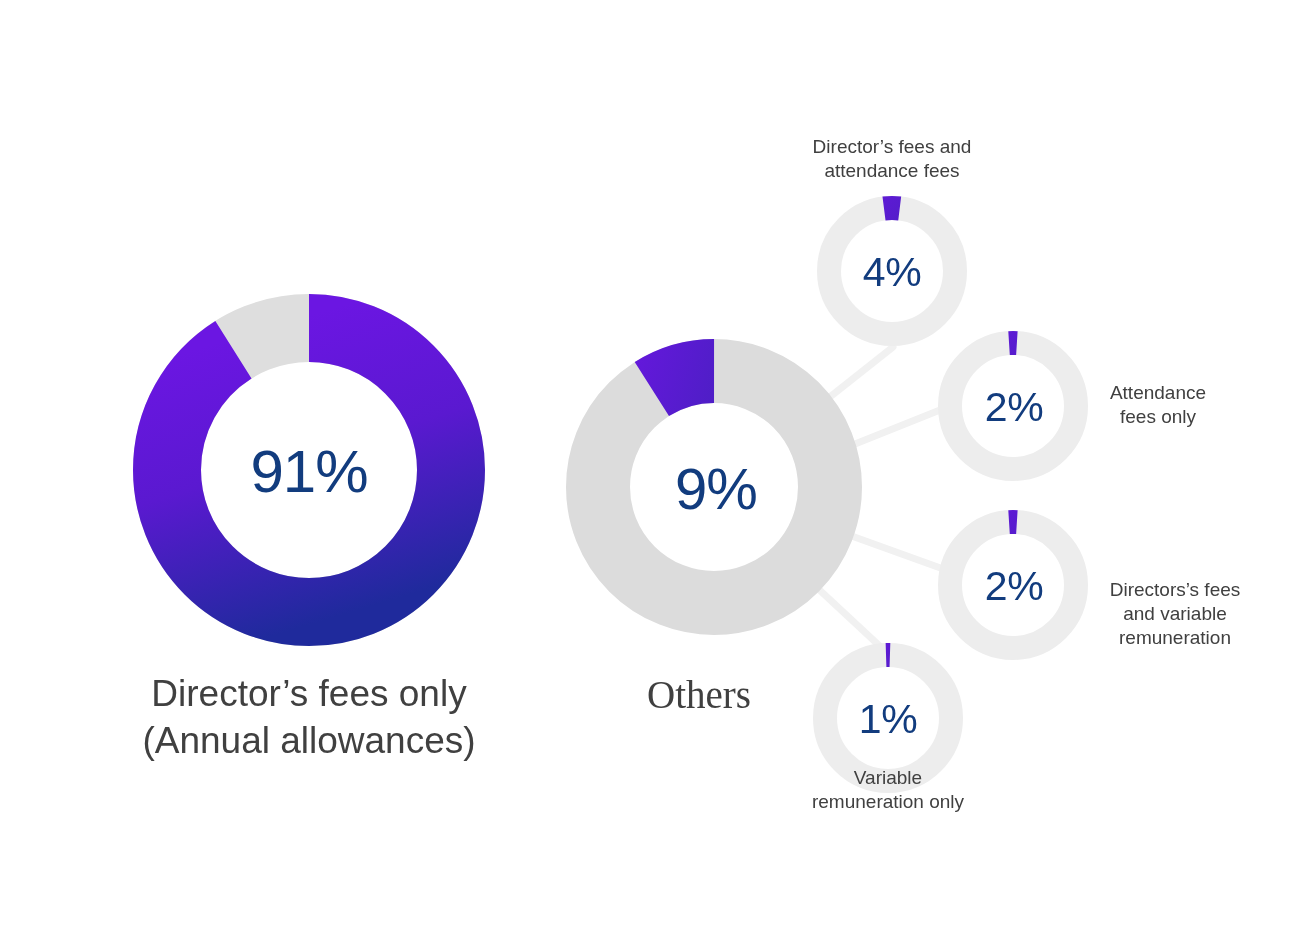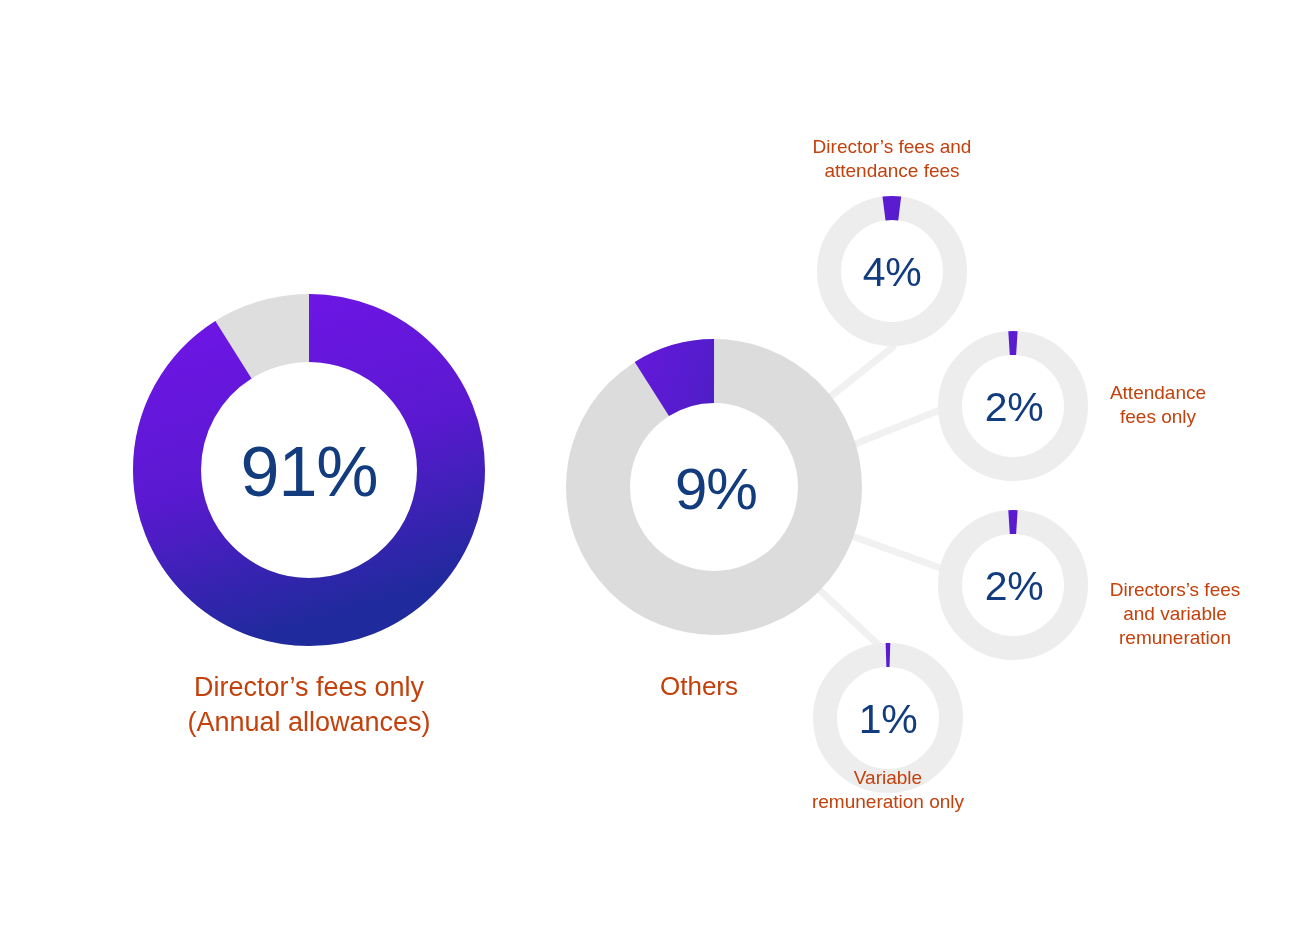--- a/index.html
+++ b/index.html
@@ -32,34 +32,34 @@
   }
   .pct-label {
     position: absolute;
     text-align: center;
     color: #123c7e;
     font-family: "Liberation Sans", sans-serif;
     line-height: 1;
     white-space: nowrap;
     transform: translate(-50%, -50%);
   }
-  .pct-main  { font-size: 70px; letter-spacing: -1px; text-align: center; }
+  .pct-main  { font-size: 60px; letter-spacing: -1px; text-align: center; }
   .pct-mid   { font-size: 58px; letter-spacing: -1px; }
   .pct-small { font-size: 41px; letter-spacing: -0.5px; }
 
   .cap {
     position: absolute;
     text-align: center;
-    color: #c2410c;
+    color: #404040;
     font-family: "Liberation Sans", sans-serif;
     white-space: pre-line;
     transform: translate(-50%, 0);
   }
-  .cap-main { font-size: 27px; line-height: 1.28; }
-  .cap-mid  { font-size: 26px; line-height: 1.28; }
+  .cap-main { font-size: 37px; line-height: 1.28; }
+  .cap-mid  { font-size: 39px; line-height: 1.28; font-family: Liberation Serif, serif; }
   .cap-sat  { font-size: 19px; line-height: 1.26; }
 </style>
 </head>
 <body>
 
 <div id="stage">
 
   <svg class="chart-svg" viewBox="0 0 1300 945" aria-hidden="true">
     <defs>
       <linearGradient id="gradMain" x1="1" y1="0.35" x2="0" y2="0.65">

